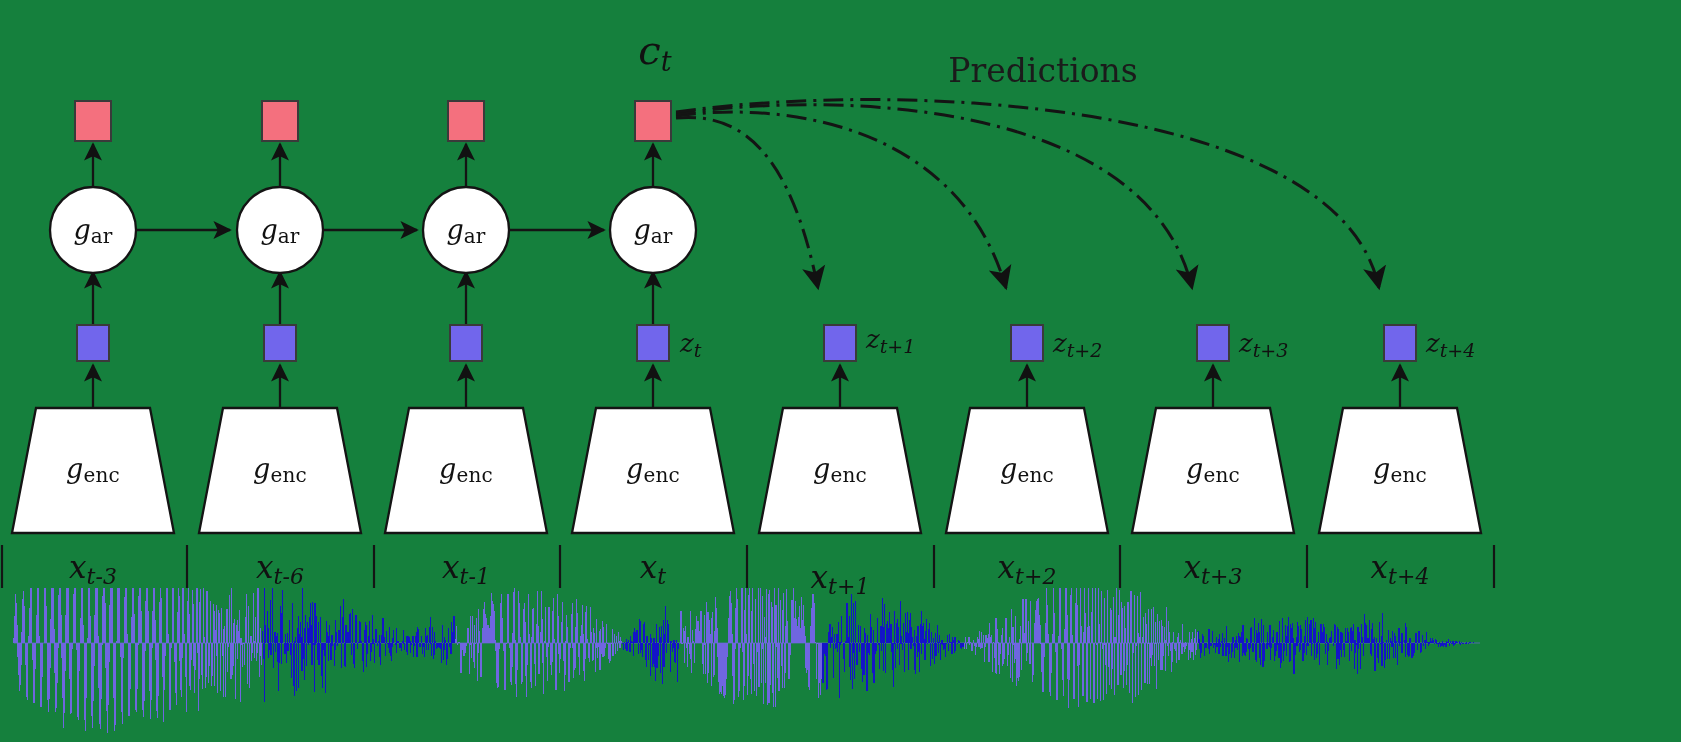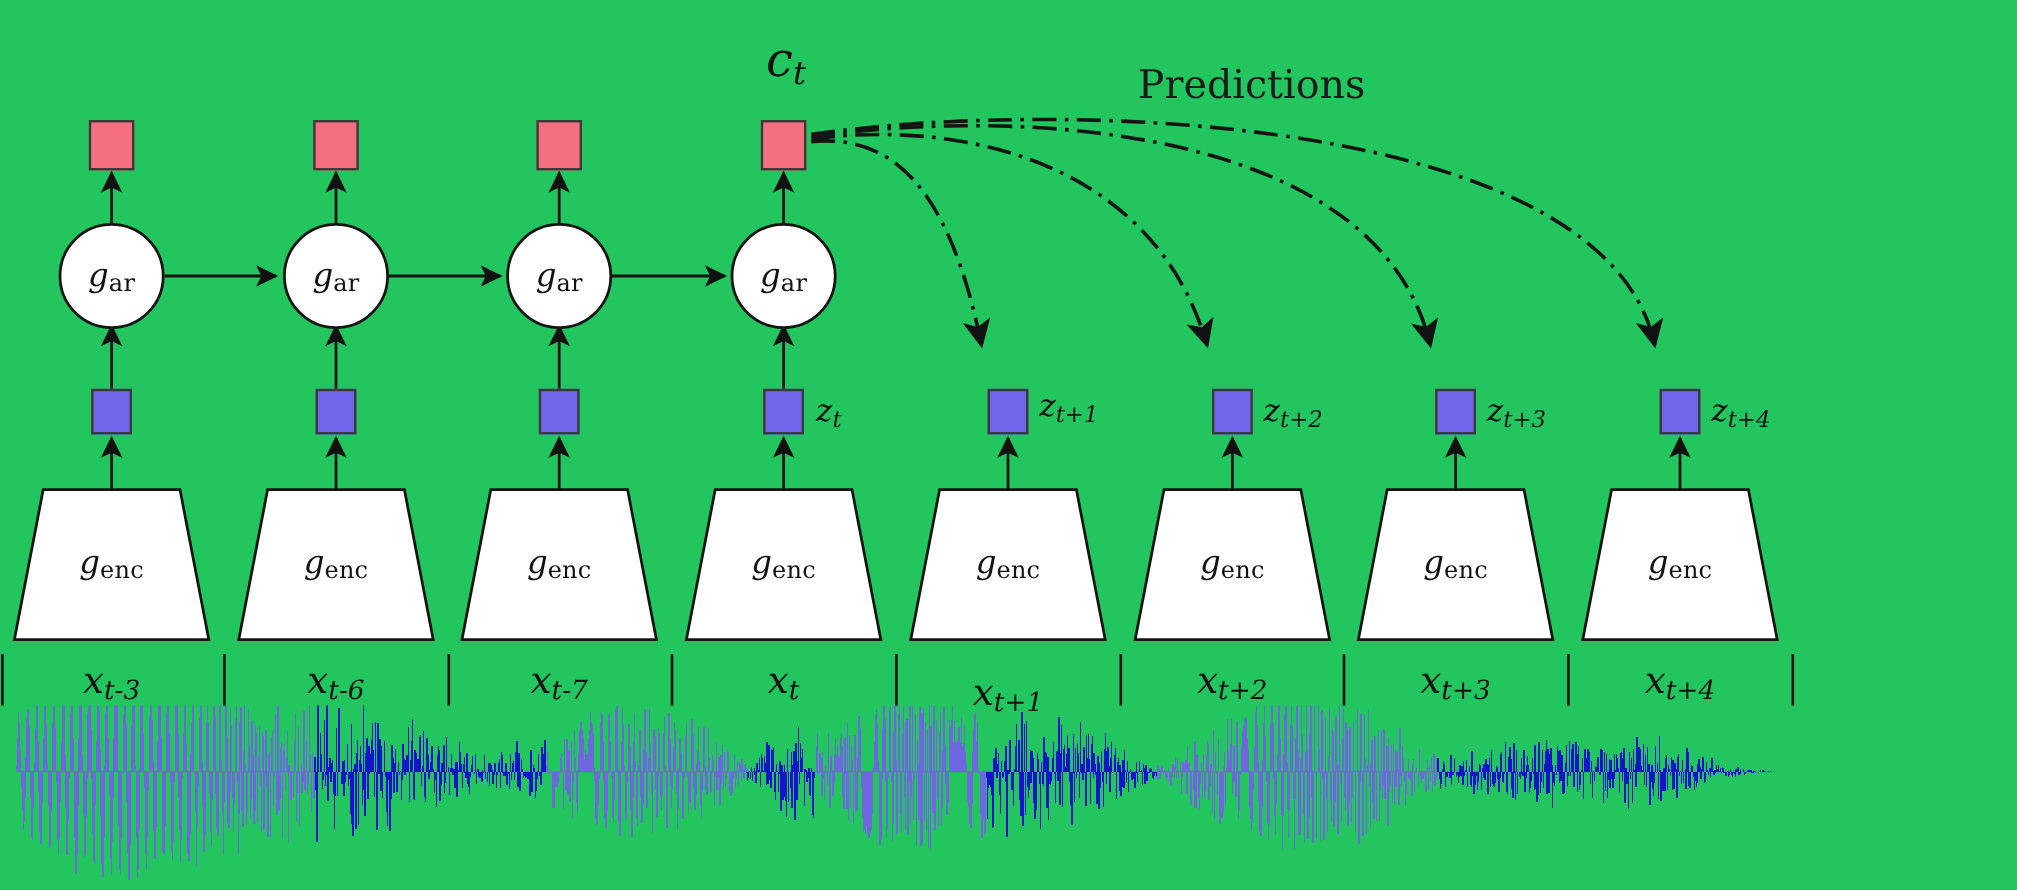--- a/index.html
+++ b/index.html
@@ -4,21 +4,21 @@
 <style>
   html, body {
     margin: 0;
     padding: 0;
     background: #ffffff;
   }
   #stage {
     position: relative;
     width: 1681px;
     height: 742px;
-    background: #22c55e;
+    background: #15803d;
     overflow: hidden;
     font-family: "DejaVu Serif", "Liberation Serif", serif;
   }
   
   #wires {
     position: absolute;
     left: 0; top: 0;
     width: 1681px;
     height: 742px;
   }
@@ -213,20 +213,20 @@
   <div class="lbl genc center" style="left:1400px; top:470px;"><span>g</span><sub>enc</sub></div>
 
   <div class="lbl zlab" style="left:680px;  top:328px;"><span>z</span><sub>t</sub></div>
   <div class="lbl zlab" style="left:866px;  top:324px;"><span>z</span><sub>t+1</sub></div>
   <div class="lbl zlab" style="left:1053px; top:328px;"><span>z</span><sub>t+2</sub></div>
   <div class="lbl zlab" style="left:1239px; top:328px;"><span>z</span><sub>t+3</sub></div>
   <div class="lbl zlab" style="left:1426px; top:328px;"><span>z</span><sub>t+4</sub></div>
 
   <div class="lbl xlab center" style="left:93px;   top:569px;"><span>x</span><sub>t-3</sub></div>
   <div class="lbl xlab center" style="left:280px;  top:569px;"><span>x</span><sub>t-6</sub></div>
-  <div class="lbl xlab center" style="left:466px;  top:569px;"><span>x</span><sub>t-7</sub></div>
+  <div class="lbl xlab center" style="left:466px;  top:569px;"><span>x</span><sub>t-1</sub></div>
   <div class="lbl xlab center" style="left:653px;  top:569px;"><span>x</span><sub>t</sub></div>
   <div class="lbl xlab center" style="left:840px;  top:569px;margin-top:10px;"><span>x</span><sub>t+1</sub></div>
   <div class="lbl xlab center" style="left:1027px; top:569px;"><span>x</span><sub>t+2</sub></div>
   <div class="lbl xlab center" style="left:1213px; top:569px;"><span>x</span><sub>t+3</sub></div>
   <div class="lbl xlab center" style="left:1400px; top:569px;"><span>x</span><sub>t+4</sub></div>
 
 </div>
 
 </body></html>

